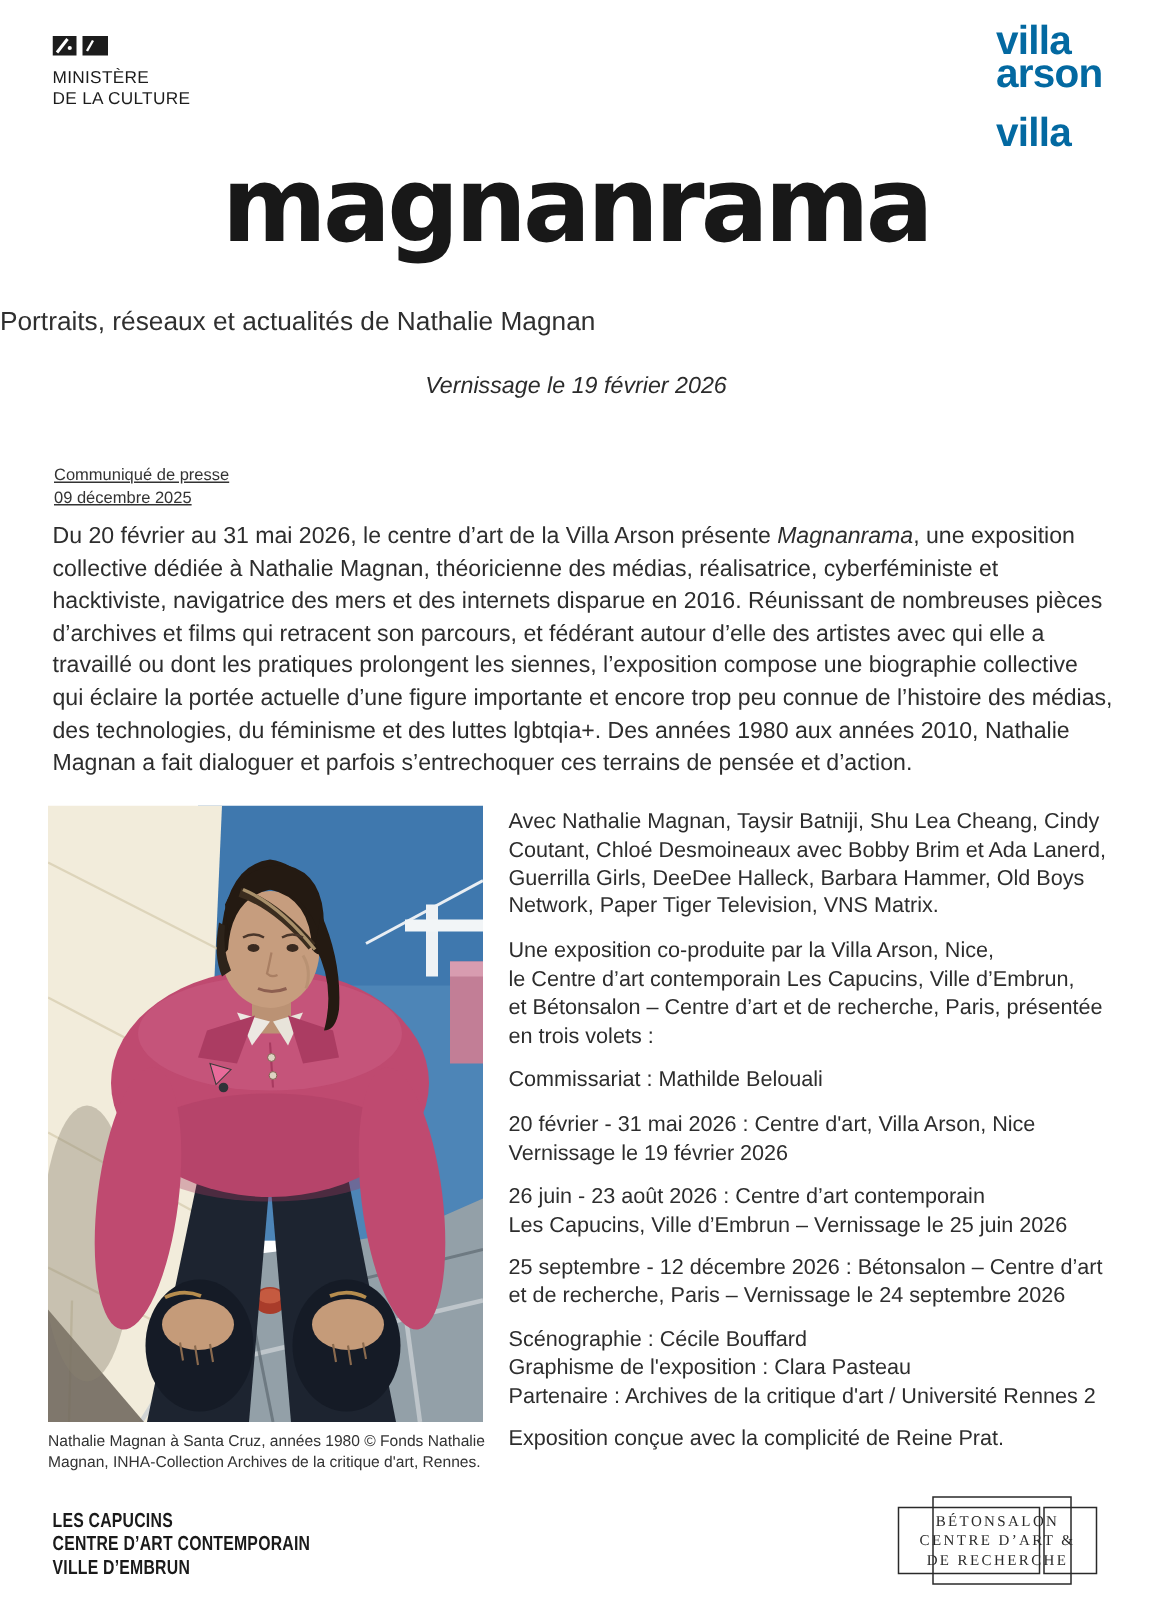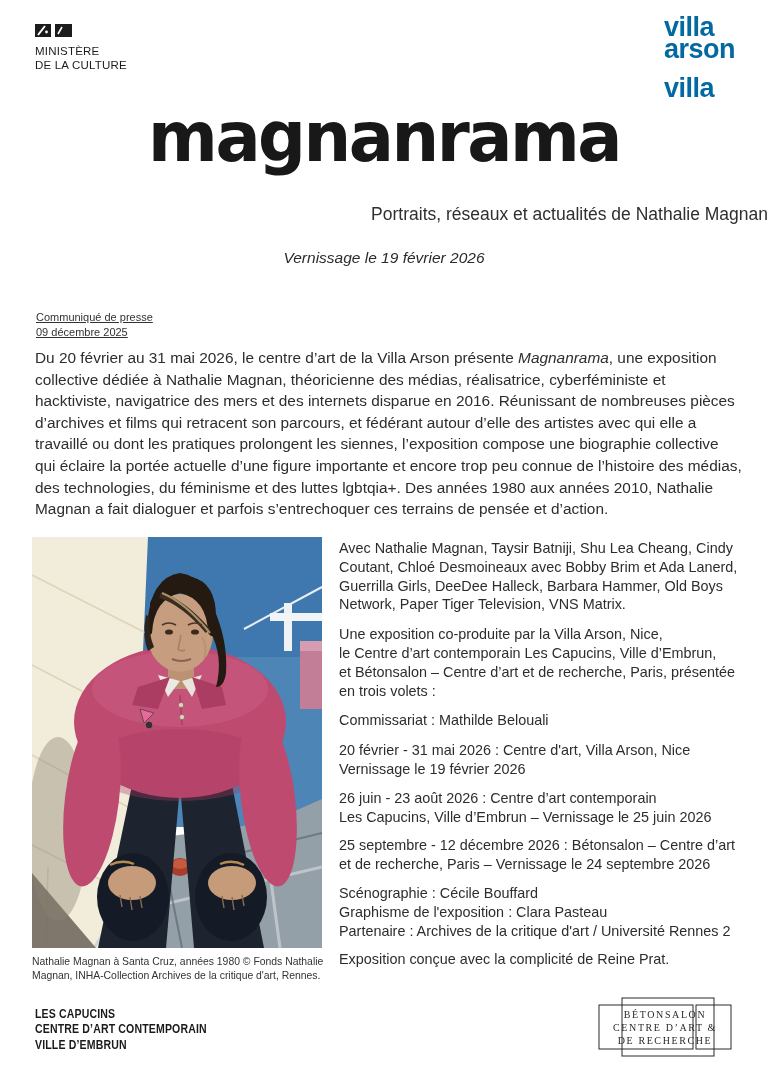--- a/index.html
+++ b/index.html
@@ -12,21 +12,21 @@
   .ministry{position:absolute;left:35px;top:24px;width:140px;}
   .ministry .name{font-weight:normal;font-size:11.5px;line-height:1.18;letter-spacing:.2px;color:#1c1c1c;margin-top:3px;}
   .ministry .motto{font-family:"Liberation Serif",serif;font-style:italic;font-size:7px;line-height:1.55;color:#1c1c1c;margin-top:5px;white-space:pre-line;}
   .villa{position:absolute;right:33px;top:16px;text-align:left;font-weight:bold;color:#0369a1;}
   .villa .va{font-size:27px;line-height:.82;letter-spacing:-.5px;}
   .villa .nice{font-size:27px;letter-spacing:-.5px;margin-top:15px;line-height:1;}
   
   .title{position:absolute;left:0;top:104px;width:768px;text-align:center;
     font-family:"DejaVu Sans",sans-serif;font-weight:bold;font-size:67px;
     letter-spacing:-2.5px;color:#181818;line-height:1;transform:scaleY(1.04);}
-  .subtitle{position:absolute;left:0;top:204px;width:768px;text-align:right;font-size:17.5px;color:#2f2f2f;}
+  .subtitle{position:absolute;left:0;top:204px;width:768px;text-align:left;font-size:17.5px;color:#2f2f2f;}
   .vernissage{position:absolute;left:0;top:249px;width:768px;text-align:center;font-size:15.5px;font-style:italic;color:#2b2b2b;}
   
   .pressinfo{position:absolute;left:36px;top:310px;font-size:11px;line-height:1.4;color:#333;text-decoration:underline;}
   
   .intro{position:absolute;left:35px;top:347px;width:708px;font-size:15.4px;line-height:21.6px;color:#2d2d2d;}
   .intro em{font-style:italic;}
   
   .photo-wrap{position:absolute;left:32px;top:537px;width:234px;}
   .photo-wrap svg{display:block;}
   .caption{margin-top:7px;width:302px;font-size:10.4px;line-height:1.32;color:#333;}

